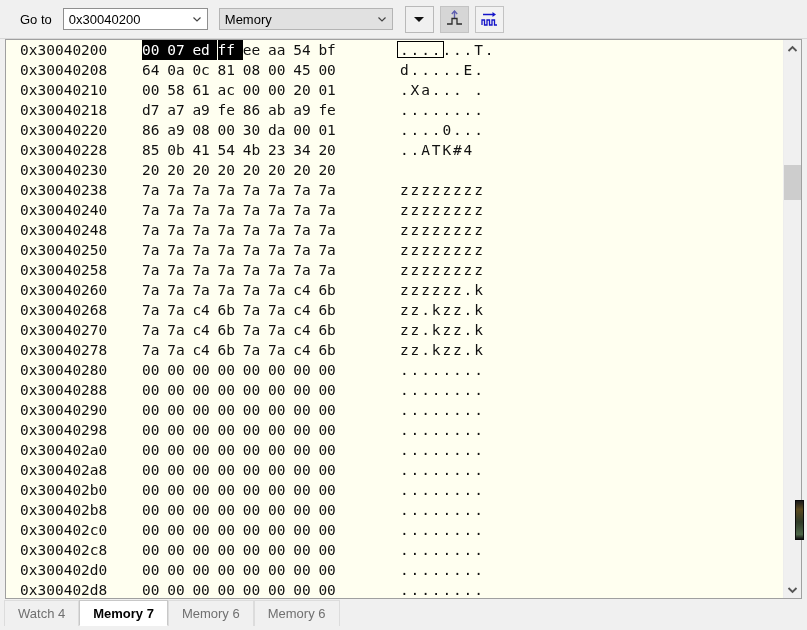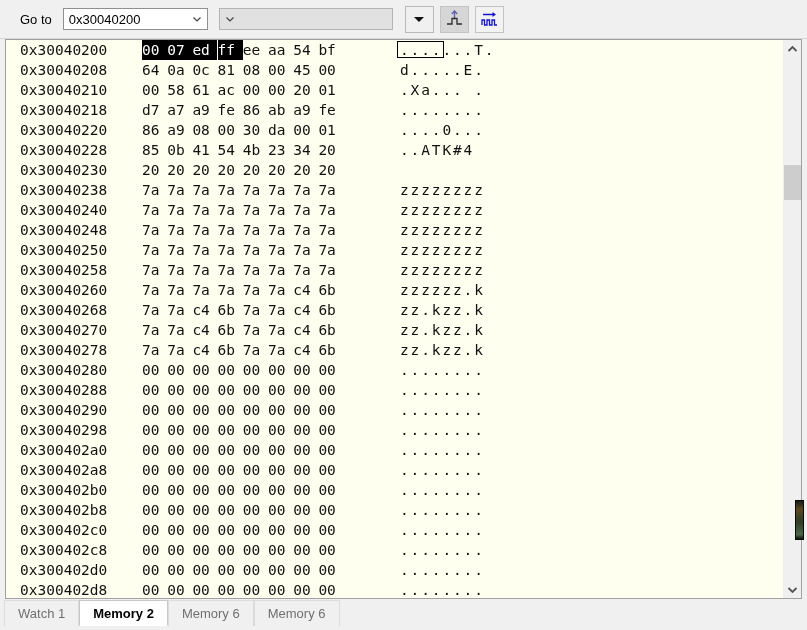--- a/index.html
+++ b/index.html
@@ -261,20 +261,21 @@
     <span class="chev">
       <svg width="12" height="12" viewBox="0 0 12 12">
           <path d="M2.5 4.5 L6 8 L9.5 4.5" fill="none" stroke="#444" stroke-width="1.2"></path>
         </svg>
     </span>
   </div>
 
   <div class="tb-gap-a"></div>
 
   <div class="combo dropdown">
+    <span class="combo-text">Memory</span>
     <span class="chev">
       <svg width="12" height="12" viewBox="0 0 12 12">
           <path d="M2.5 4.5 L6 8 L9.5 4.5" fill="none" stroke="#444" stroke-width="1.2"></path>
         </svg>
     </span>
   </div>
 
   <div class="tb-gap-b"></div>
 
   <div class="tbtn framed">
@@ -360,17 +361,17 @@
             <path d="M1.5 2 L5.5 6 L9.5 2" fill="none" stroke="#555" stroke-width="1.8"></path>
           </svg>
       </span>
     </div>
   </div>
 </div>
 
 <div id="cursor-artifact"></div>
 
 <div id="tabbar">
-    <div class="tab">Watch 1</div>
-    <div class="tab active">Memory 2</div>
+    <div class="tab">Watch 4</div>
+    <div class="tab active">Memory 7</div>
     <div class="tab">Memory 6</div>
     <div class="tab">Memory 6</div>
   </div>
 
 </body></html>

